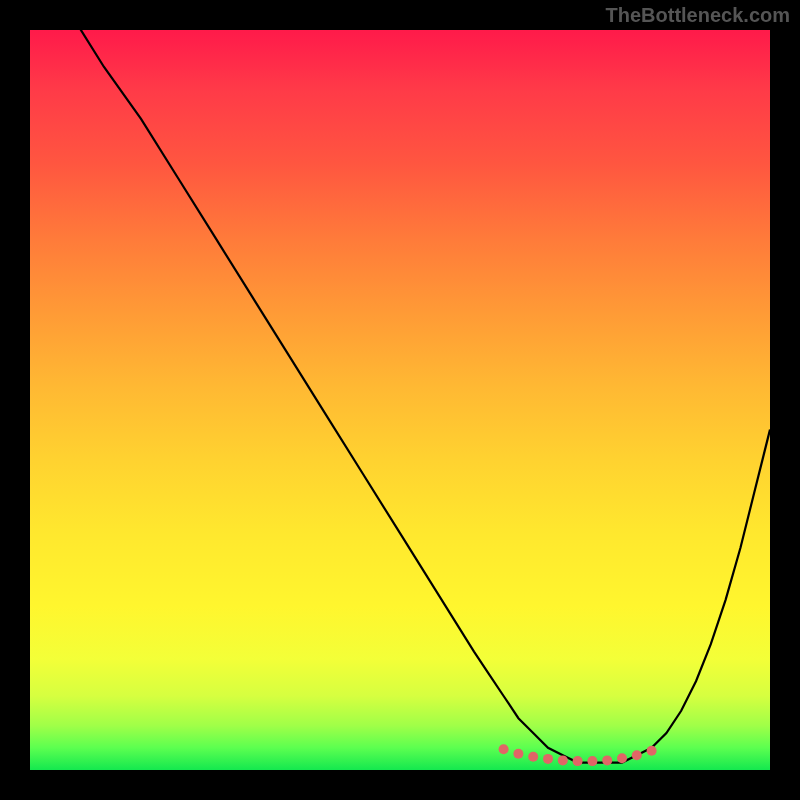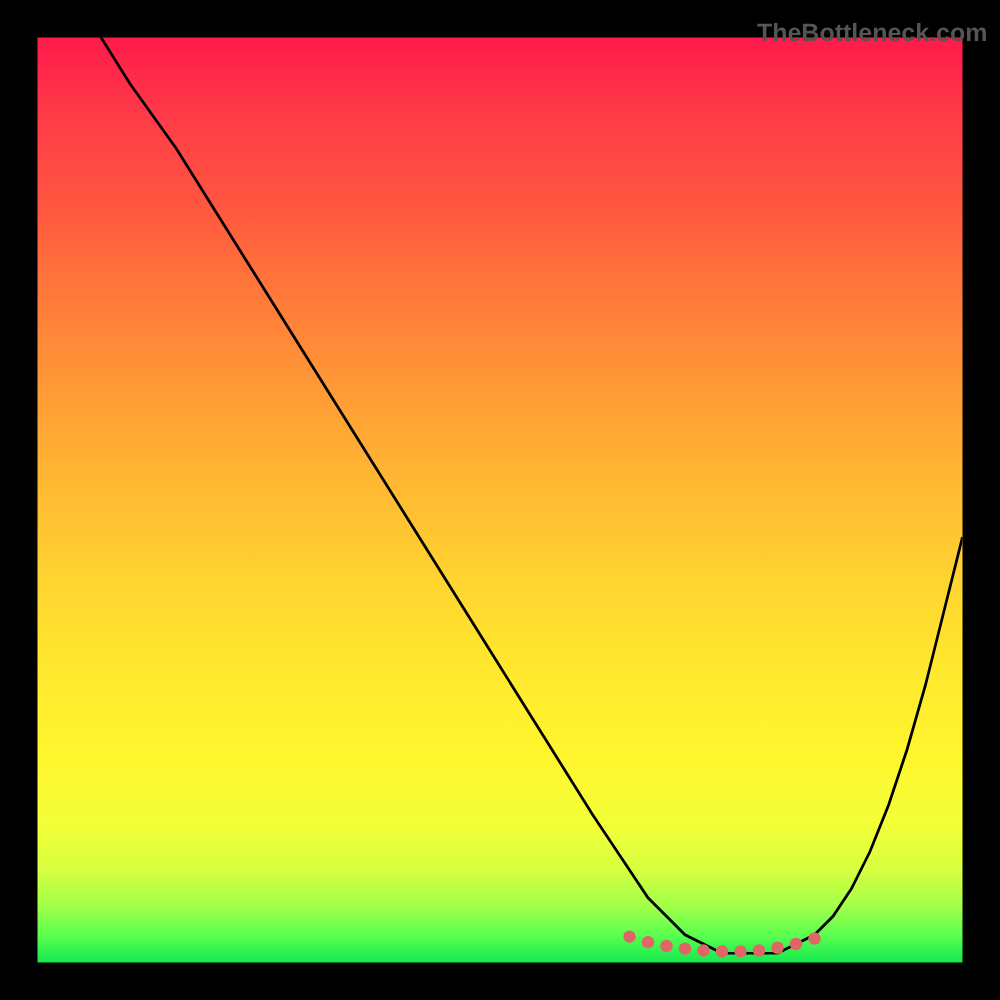--- a/index.html
+++ b/index.html
@@ -5,21 +5,21 @@
   * { margin: 0; padding: 0; box-sizing: border-box; }
   body {
     width: 800px;
     height: 800px;
     background: #000;
     position: relative;
     font-family: Arial, sans-serif;
   }
   .watermark {
     position: absolute;
-    top: 16px;
+    top: 4px;
     right: 10px;
     font-size: 20px;
     font-weight: bold;
     color: #555;
     z-index: 10;
   }
   .plot-area {
     position: absolute;
     left: 30px;
     top: 30px;

